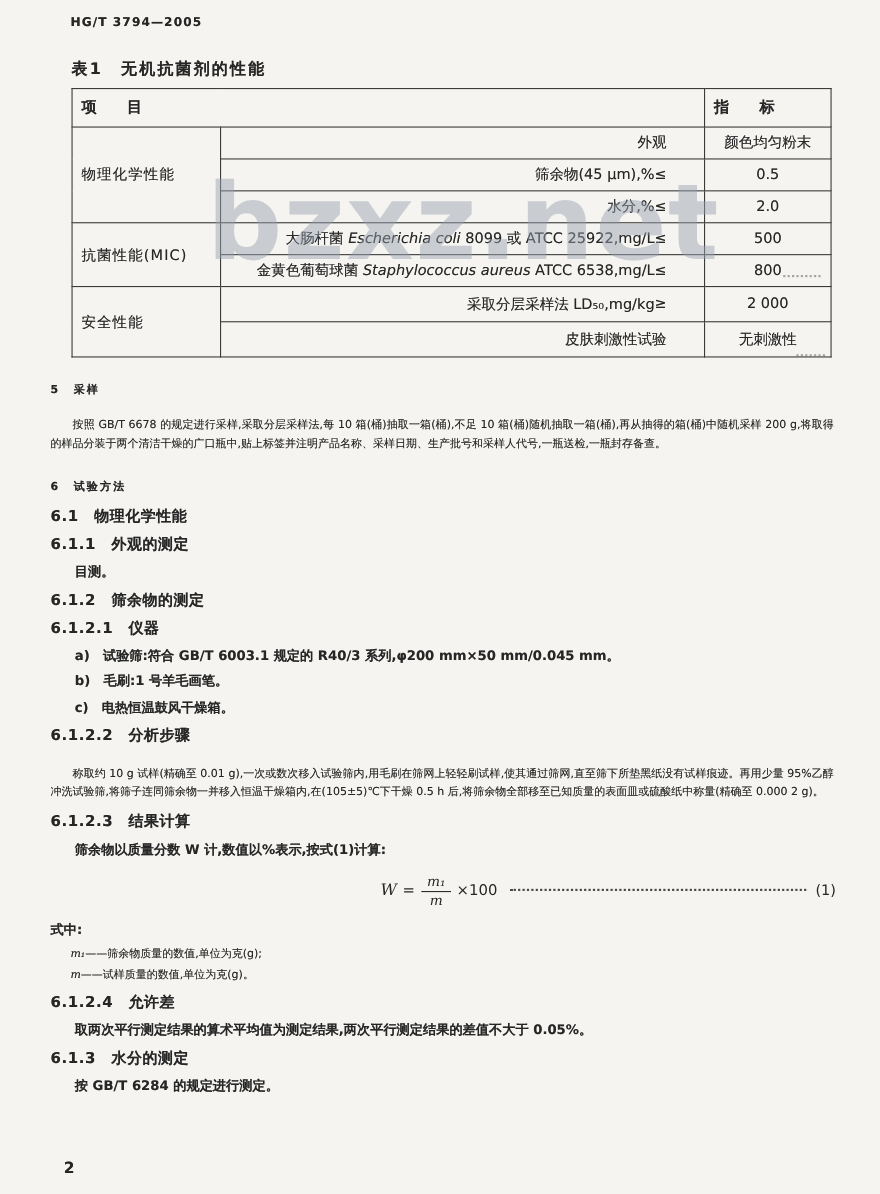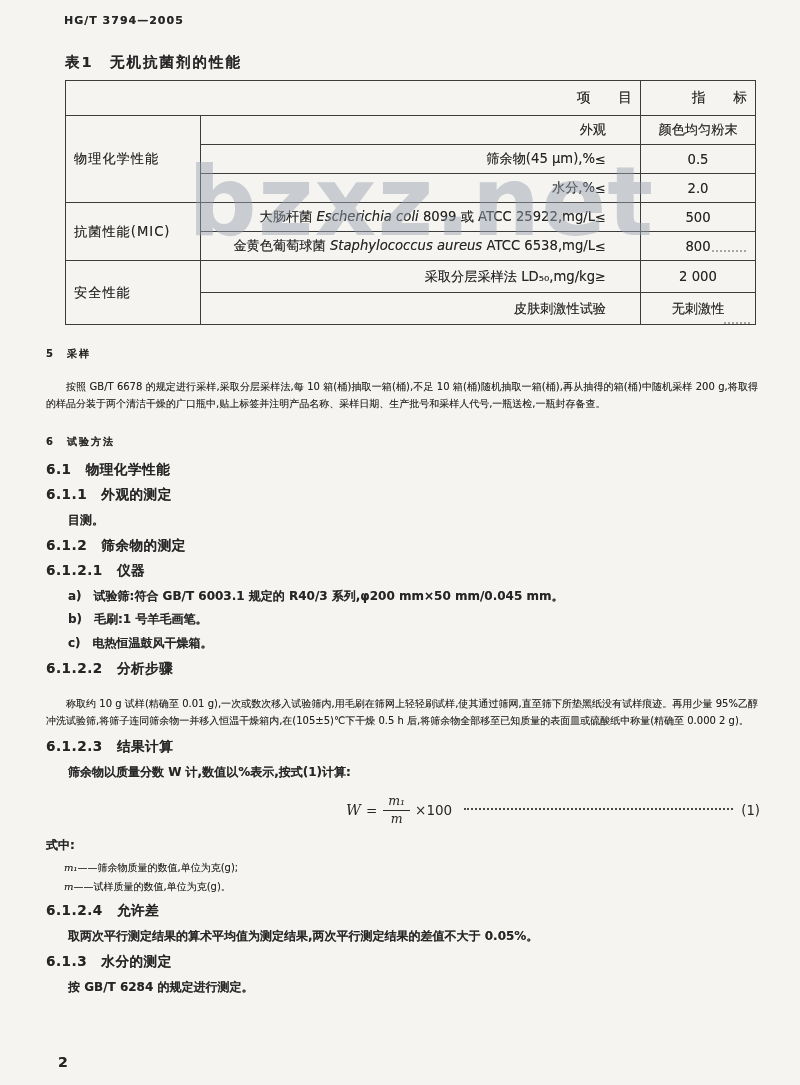--- a/index.html
+++ b/index.html
@@ -25,21 +25,21 @@
   table.spec-table{border-collapse:collapse;width:100%;table-layout:fixed;}
   .spec-table td{
     border:1.6px solid #3b3b3b;
     font-size:13.2px;
     padding:4px 8px;
     text-shadow:0 0 0.5px rgba(40,40,40,0.5);
   }
   .col-group{width:135px;}
   .col-item{width:440px;}
   .col-spec{width:115px;}
-  .head-row td{height:26px;text-align:right;font-size:13.8px;}
+  .head-row td{height:26px;text-align:left;font-size:13.8px;font-weight:bold;}
   .c-group{text-align:left;padding-left:10px;letter-spacing:1px;}
   .c-item{padding-left:10px;}
   .c-spec{text-align:center;}
   .spec-table tr{height:29px;}
   tr.tall{height:32px;}
   .item-flex{display:flex;justify-content:flex-end;align-items:center;}
   .rel{margin-right:26px;font-size:13px;}
   .lat{font-style:italic;}
   
   .sec-h{

